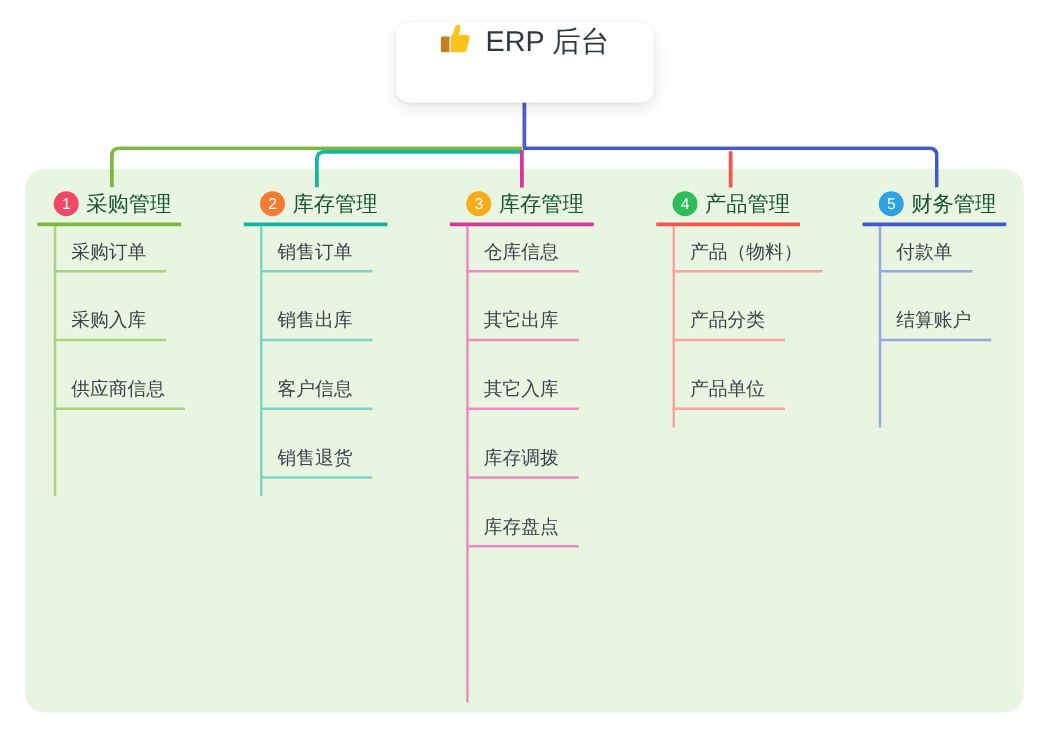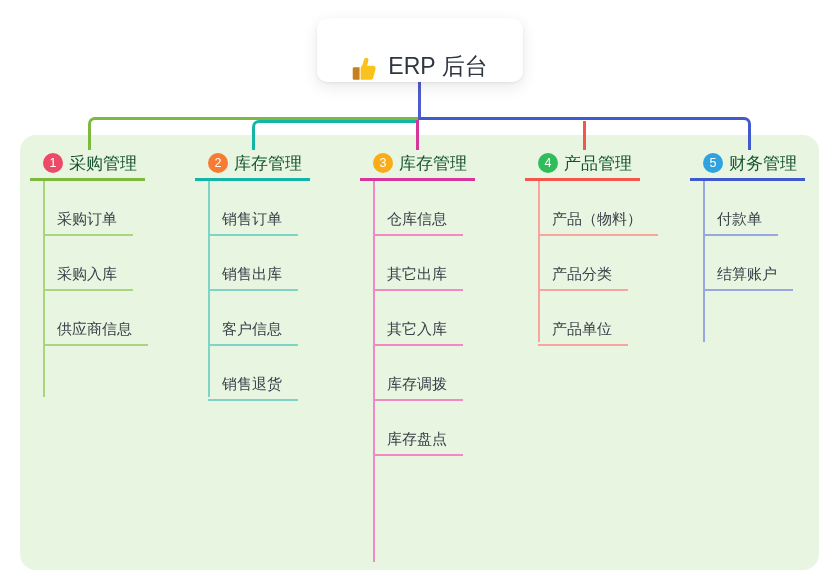--- a/index.html
+++ b/index.html
@@ -8,41 +8,41 @@
   .stage { position:relative; width:839px; height:588px; background:#ffffff; overflow:hidden; }
 
   
   .panel { position:absolute; left:20px; top:135px; width:799px; height:435px;
            background:#e8f5e1; border-radius:16px; }
 
   
   .root-node { position:absolute; left:317px; top:18px; width:206px; height:64px;
                background:#ffffff; border-radius:10px;
                box-shadow:0 1px 3px rgba(0,0,0,.07), 0 5px 16px rgba(0,0,0,.09);
-               display:flex; align-items:flex-end; justify-content:center; gap:10px;
+               display:flex; align-items:flex-start; justify-content:center; gap:10px;
                font-size:23px; color:#2e3640; }
   .root-icon { display:inline-flex; }
 
   
   .conn { position:absolute; }
   .vline { width:3px; background:var(--c); }
   .elbow-left  { border-left:3px solid var(--c); border-top:3px solid var(--c); border-top-left-radius:7px; }
   .elbow-right { border-right:3px solid var(--c); border-top:3px solid var(--c); border-top-right-radius:7px; }
 
   
   .branch { position:absolute; top:148px; width:165px; }
   .branch-title { display:flex; align-items:center; gap:6px; height:33px; width:115px;
                   padding-left:13px; border-bottom:3px solid var(--main); cursor:default; }
   .badge { flex:0 0 auto; width:20px; height:20px; border-radius:50%; background:var(--badge);
            color:#ffffff; font-size:12.5px; line-height:20px; text-align:center; }
   .branch-label { font-size:17px; color:#14532d; white-space:nowrap; }
   .trunk { position:absolute; left:13px; top:33px; width:2px; background:var(--light); }
   .children { position:absolute; left:13px; top:33px; list-style:none; }
   .children li { height:55px; display:flex; align-items:flex-end; }
-  .node { margin-bottom:0; padding:0 16px 5px 14px; border-bottom:2px solid var(--light);
+  .node { margin-bottom:18px; padding:0 16px 5px 14px; border-bottom:2px solid var(--light);
           font-size:15px; color:#3a414a; white-space:nowrap; }
 </style>
 </head>
 <body>
 
 <div class="stage">
 
   <div class="panel"></div>
 
   <div class="conn elbow-left" style="left: 88px; top: 117px; width: 330px; height: 33px; --c: #7cb93d;"></div>

